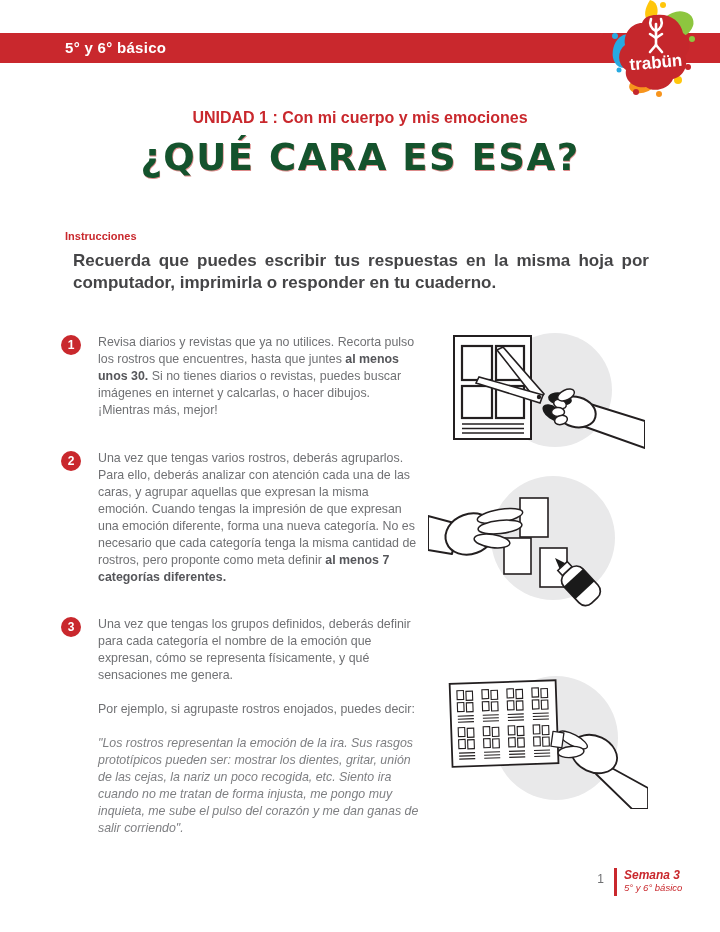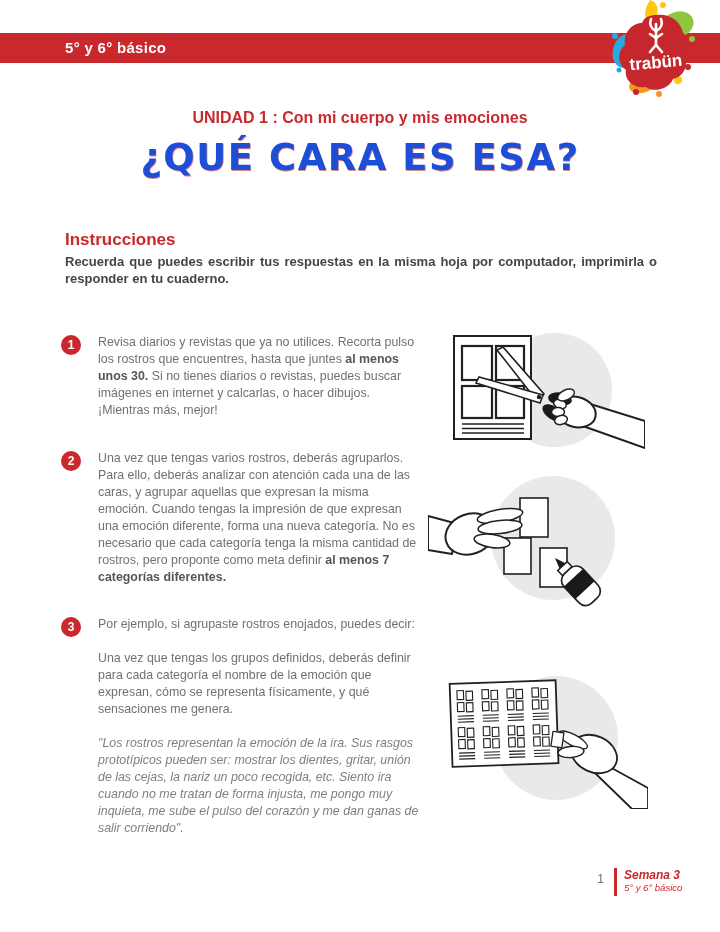--- a/index.html
+++ b/index.html
@@ -11,27 +11,27 @@
   
   .header-bar { position:absolute; left:0; top:33px; width:720px; height:30px; background:#C9282D; }
   .header-label { position:absolute; left:65px; top:0; line-height:30px; color:#ffffff;
     font-size:15px; font-weight:bold; letter-spacing:0.3px; }
   .logo { position:absolute; right:14px; top:0; width:100px; height:100px; }
 
   
   .unit-title { position:absolute; left:0; top:109px; width:720px; text-align:center;
     color:#C9282D; font-size:16px; font-weight:bold; }
   .main-title { position:absolute; left:0; top:136px; width:720px; text-align:center;
-    color:#1d4ed8; font-size:37px; font-weight:800; letter-spacing:1.5px;
+    color:#14532d; font-size:37px; font-weight:800; letter-spacing:1.5px;
     font-family:"DejaVu Sans", sans-serif; text-shadow:0.6px 0.6px 0 #DE8C8C; }
 
   
   .instructions { position:absolute; left:65px; top:230px; width:592px; }
-  .instructions-heading { color:#C9282D; font-weight:bold; font-size:17px; margin:0 0 4px 0; }
-  .instructions-body { margin:0; color:#454547; font-size:13px; font-weight:600;
+  .instructions-heading { color:#C9282D; font-weight:bold; font-size:11px; margin:0 0 4px 0; }
+  .instructions-body { margin:8px; color:#454547; font-size:17px; font-weight:600;
     text-align:justify; line-height:1.3; }
 
   
   .step { position:absolute; left:61px; display:flex; gap:17px; }
   .step-1 { top:334px; } .step-2 { top:450px; } .step-3 { top:616px; }
   .step-number { width:20px; height:20px; border-radius:50%; background:#C9282D; color:#fff;
     font-size:12px; font-weight:bold; display:flex; align-items:center; justify-content:center;
     flex:0 0 20px; margin-top:1px; }
   .step-text { width:322px; color:#707174; font-size:12.4px; line-height:1.37; }
   .step-text .bold { color:#55565A; font-weight:bold; }
@@ -104,22 +104,22 @@
   </div>
 
   <div class="step step-2">
     <div class="step-number">2</div>
     <div class="step-text"><span>Una vez que tengas varios rostros, deberás agruparlos. Para ello, deberás analizar con atención cada una de las caras, y agrupar aquellas que expresan la misma emoción. Cuando tengas la impresión de que expresan una emoción diferente, forma una nueva categoría. No es necesario que cada categoría tenga la misma cantidad de rostros, pero proponte como meta definir </span><span class="bold">al menos 7 categorías diferentes.</span><span></span></div>
   </div>
 
   <div class="step step-3">
     <div class="step-number">3</div>
     <div class="step-text">
+      <p class="step-par">Una vez que tengas los grupos definidos, deberás definir para cada categoría el nombre de la emoción que expresan, cómo se representa físicamente, y qué sensaciones me genera.</p>
       <p class="step-par">Por ejemplo, si agrupaste rostros enojados, puedes decir:</p>
-      <p class="step-par">Una vez que tengas los grupos definidos, deberás definir para cada categoría el nombre de la emoción que expresan, cómo se representa físicamente, y qué sensaciones me genera.</p>
       <p class="step-quote">"Los rostros representan la emoción de la ira. Sus rasgos prototípicos pueden ser: mostrar los dientes, gritar, unión de las cejas, la nariz un poco recogida, etc. Siento ira cuando no me tratan de forma injusta, me pongo muy inquieta, me sube el pulso del corazón y me dan ganas de salir corriendo".</p>
     </div>
   </div>
 
   <svg class="ill ill-1" viewBox="0 0 205 125">
     <circle cx="115" cy="64" r="57" fill="#E9E9EA"></circle>
     <g stroke="#231F20" fill="#ffffff">
       <rect x="14" y="10" width="77" height="103" stroke-width="2"></rect>
       <rect x="22" y="20" width="30" height="34" stroke-width="2.2"></rect>
       <rect x="56" y="20" width="28" height="34" stroke-width="2.2"></rect>

